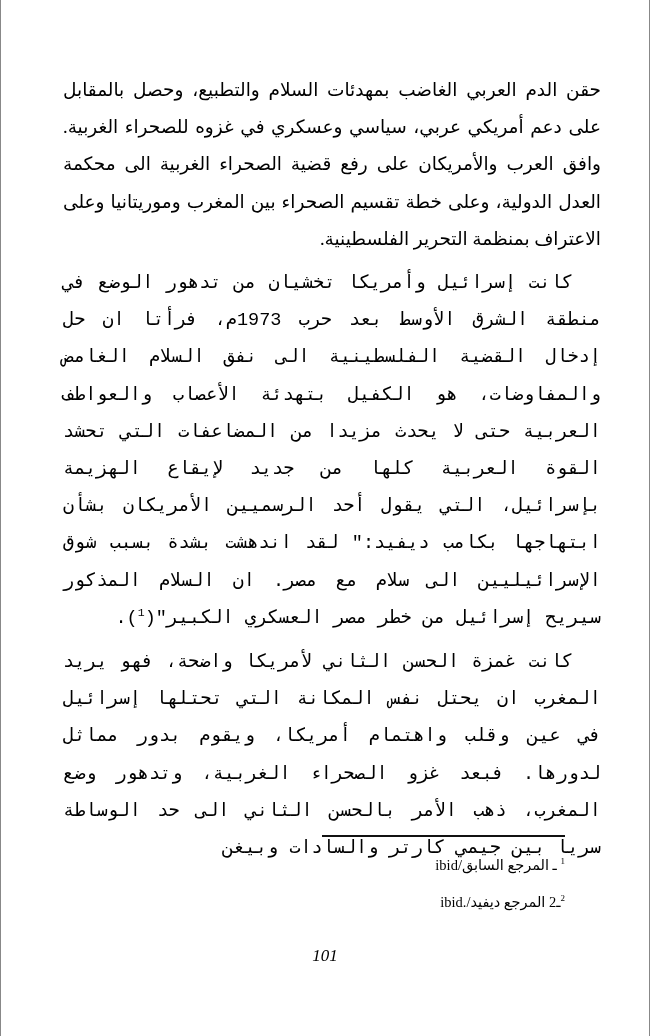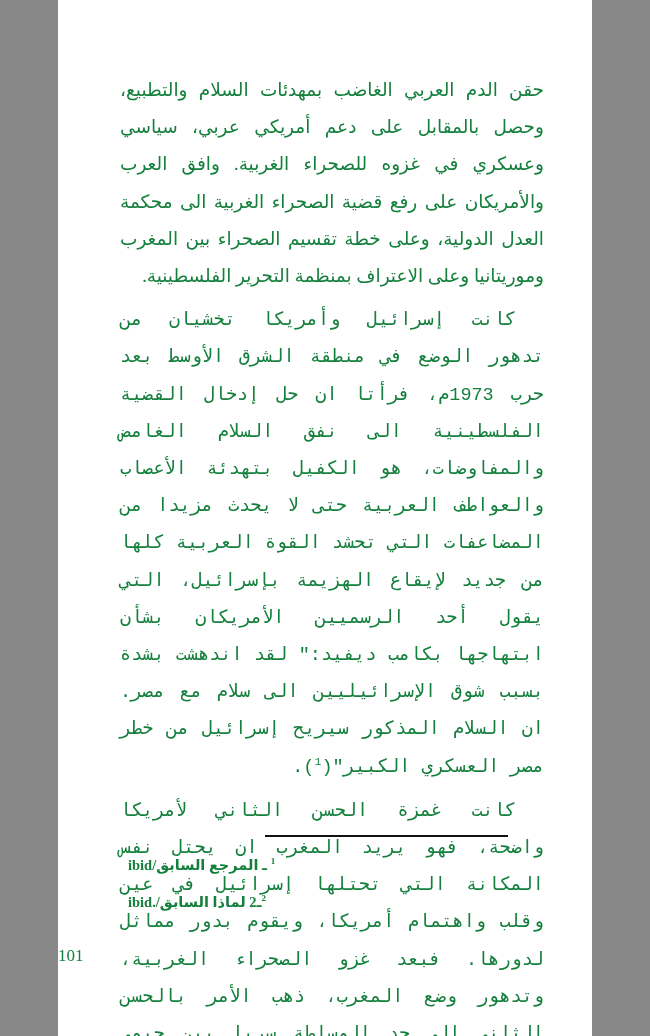--- a/index.html
+++ b/index.html
@@ -1,21 +1,21 @@
 <!DOCTYPE html>
 <html lang="ar" dir="rtl"><head>
 <meta charset="utf-8">
 <style>
   html,body { margin:0; padding:0; background:#888; }
   .page {
     position:relative;
-    width:534px; height:1036px;
+    width:648px; height:1036px;
     margin:0 auto;
     background:#ffffff;
-    color:#15803d;
+    color:#000000;
     font-family:"Liberation Serif","DejaVu Sans",serif;
     overflow:hidden;
   }
   .body-text {
     position:absolute;
     top:72px; right:48px; left:62px;
     direction:rtl;
     text-align:justify;
     font-size:18.5px;
     line-height:37.2px;
@@ -26,57 +26,57 @@
   sup.fn-ref, sup.fn-mark {
     font-size:0.62em;
     line-height:0;
     vertical-align:super;
   }
   .footnote-area {
     position:absolute;
     top:835px; right:84px;
     width:380px;
     direction:rtl;
-    text-align:left;
-    font-weight:bold;
+    text-align:right;
   }
   .footnote-separator {
     width:243px;
     margin:0 0 10px auto; 
     border:0;
     border-top:2px solid #111;
   }
   .footnote-line {
     font-size:14.5px;
     line-height:37px;
     white-space:nowrap;
   }
   .page-number {
     position:absolute;
     top:946px; left:0;
     width:100%;
-    text-align:left;
+    text-align:center;
     font-size:17px;
     direction:ltr;
+    font-style:italic;
   }
 </style>
 </head>
 <body>
 
 <div class="page">
 
   <div class="body-text">
       <p class="para"><span>حقن الدم العربي الغاضب بمهدئات السلام والتطبيع، وحصل بالمقابل على دعم أمريكي عربي، سياسي وعسكري في غزوه للصحراء الغربية. وافق العرب والأمريكان على رفع قضية الصحراء الغربية الى محكمة العدل الدولية، وعلى خطة تقسيم الصحراء بين المغرب وموريتانيا وعلى الاعتراف بمنظمة التحرير الفلسطينية.</span></p>
       <p class="para indent"><span>كانت إسرائيل وأمريكا تخشيان من تدهور الوضع في منطقة الشرق الأوسط بعد حرب 1973م، فرأتا ان حل إدخال القضية الفلسطينية الى نفق السلام الغامض والمفاوضات، هو الكفيل بتهدئة الأعصاب والعواطف العربية حتى لا يحدث مزيدا من المضاعفات التي تحشد القوة العربية كلها من جديد لإيقاع الهزيمة بإسرائيل، التي يقول أحد الرسميين الأمريكان بشأن ابتهاجها بكامب ديفيد:" لقد اندهشت بشدة بسبب شوق الإسرائيليين الى سلام مع مصر. ان السلام المذكور سيريح إسرائيل من خطر مصر العسكري الكبير"(</span><sup class="fn-ref">1</sup><span>).</span></p>
       <p class="para indent"><span>كانت غمزة الحسن الثاني لأمريكا واضحة، فهو يريد المغرب ان يحتل نفس المكانة التي تحتلها إسرائيل في عين وقلب واهتمام أمريكا، ويقوم بدور مماثل لدورها. فبعد غزو الصحراء الغربية، وتدهور وضع المغرب، ذهب الأمر بالحسن الثاني الى حد الوساطة سريا بين جيمي كارتر والسادات وبيغن</span></p>
     </div>
 
   <div class="footnote-area">
     <hr class="footnote-separator">
     <div>
         <div class="footnote-line"><sup class="fn-mark">1</sup><span> ـ المرجع السابق/‪ibid‬</span></div>
-        <div class="footnote-line"><sup class="fn-mark">2</sup><span>‏ـ2 لماذا السابق/‪ibid.‬</span></div>
+        <div class="footnote-line"><sup class="fn-mark">2</sup><span>‏ـ2 المرجع ديفيد/‪ibid.‬</span></div>
       </div>
   </div>
 
   <div class="page-number">101</div>
 
 </div>
 
 </body></html>

